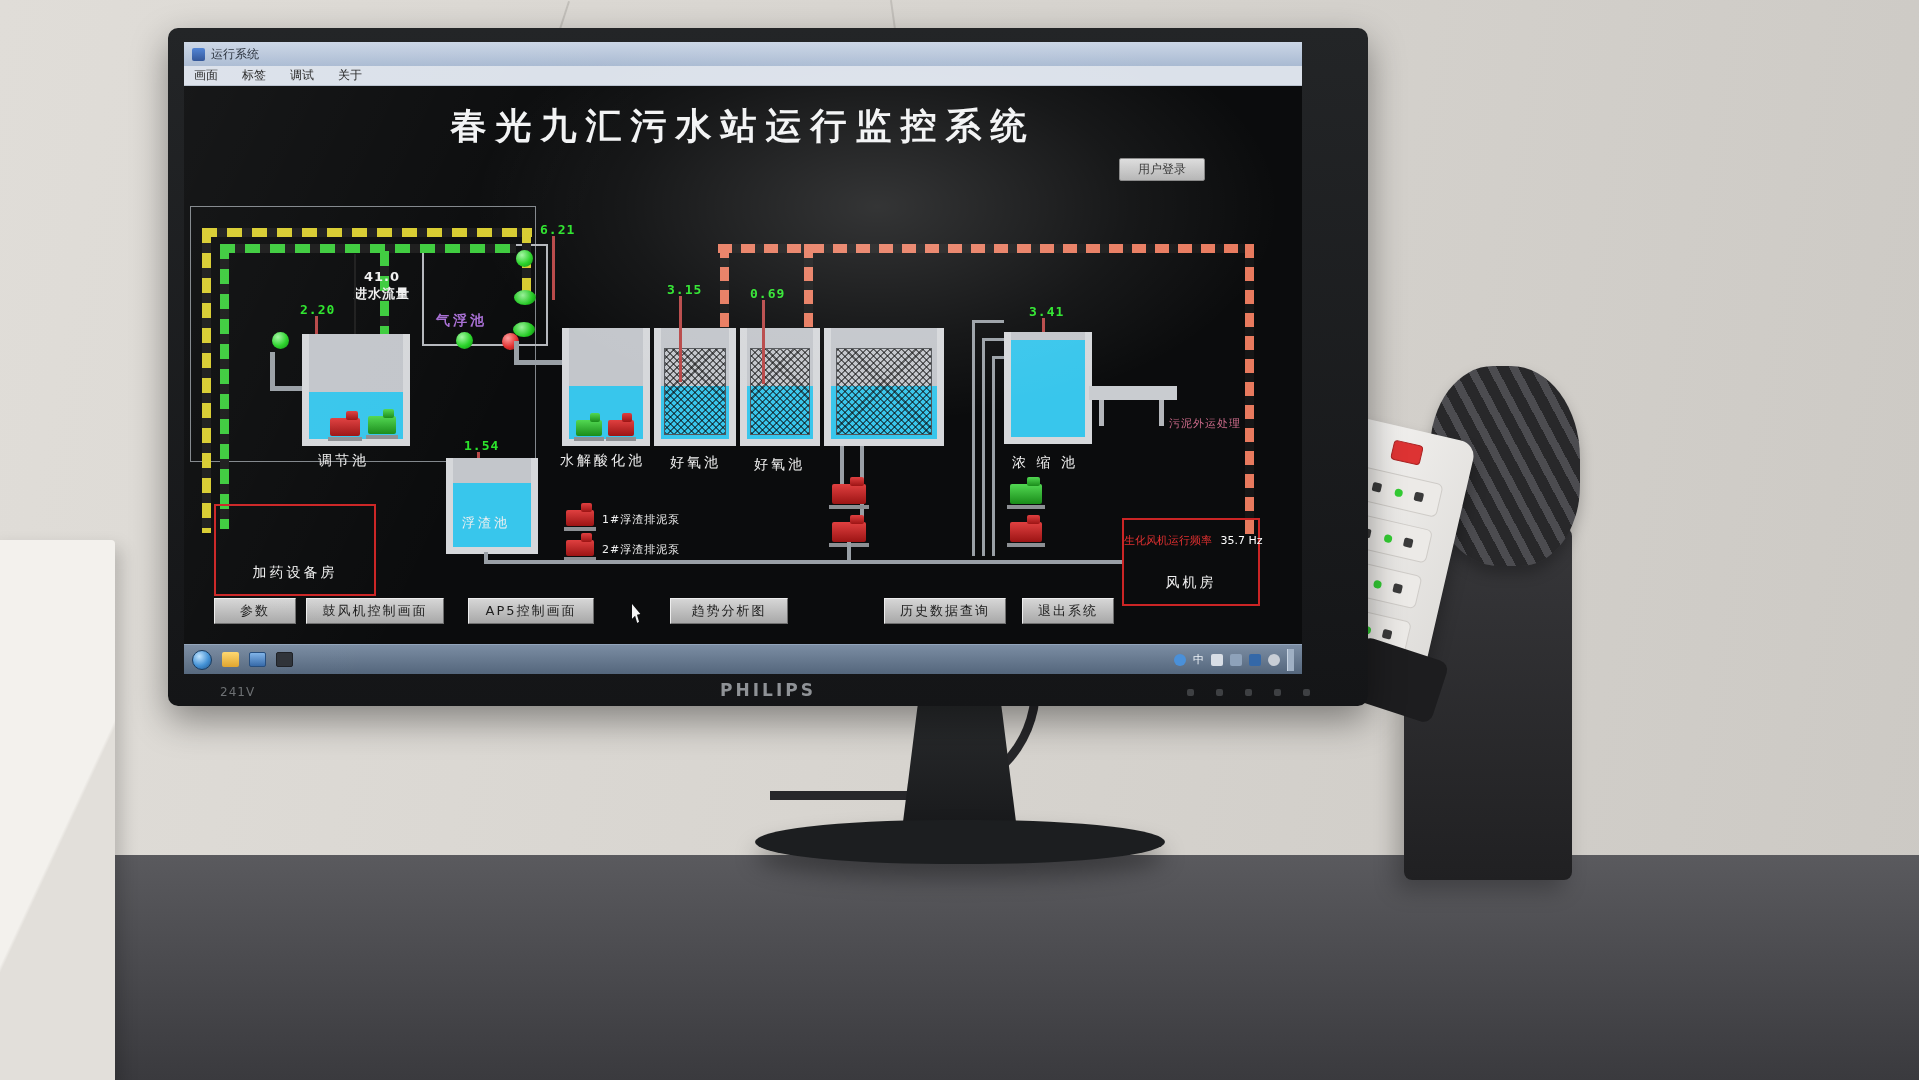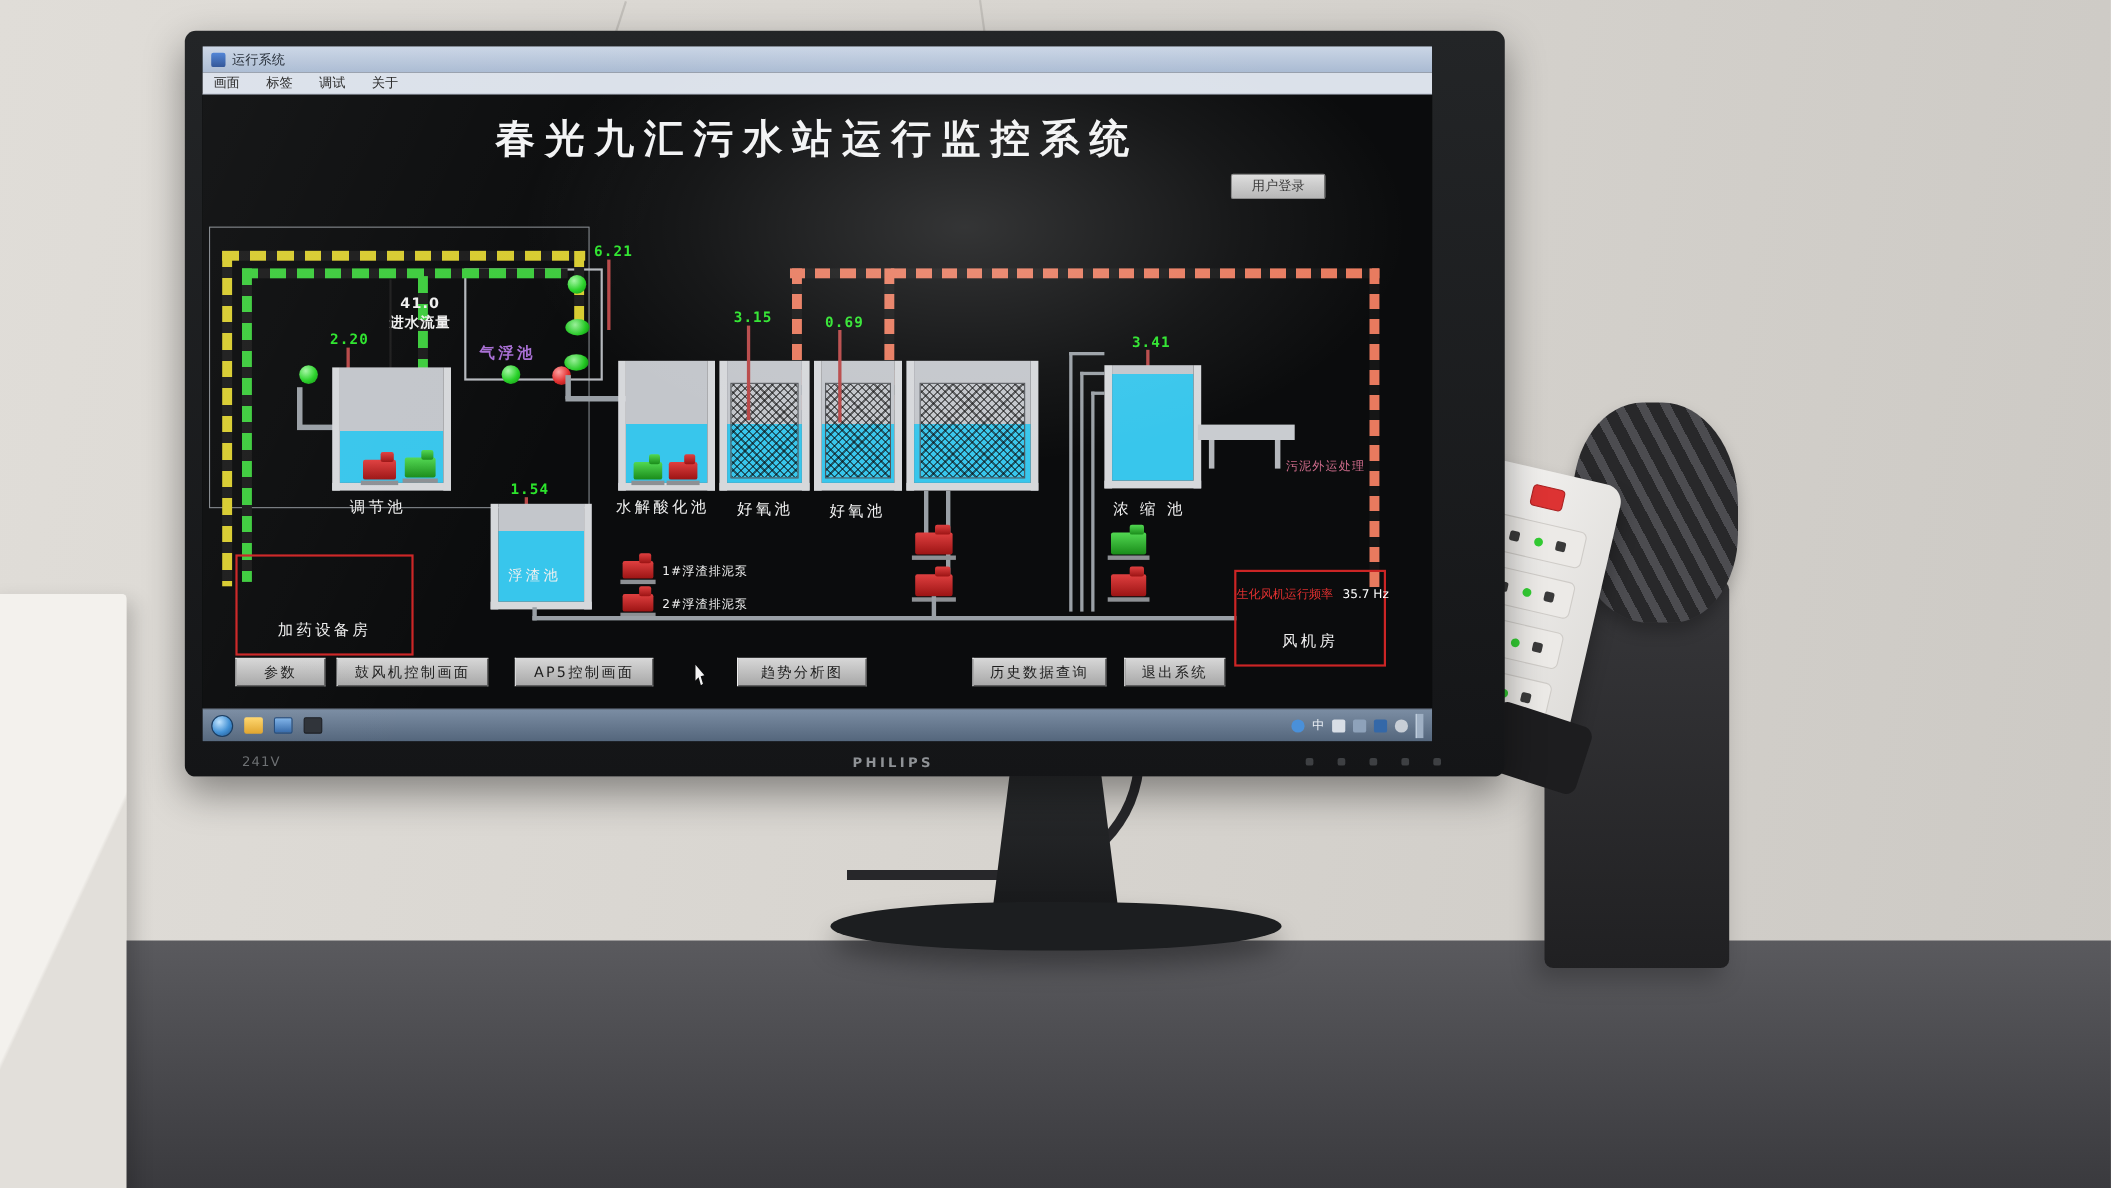--- a/index.html
+++ b/index.html
@@ -37,21 +37,21 @@
   .strip-plug { position:absolute; left:1352px; top:648px; width:90px; height:64px;
     background:#1d1d1f; border-radius:10px; transform:rotate(18deg); z-index:6; }
 
   
   .monitor { position:absolute; left:168px; top:28px; width:1200px; height:678px;
     background:linear-gradient(#232527,#141517); border-radius:10px; z-index:7;
     box-shadow:0 14px 36px rgba(0,0,0,.4); }
   .bezel-model { position:absolute; left:52px; bottom:7px; color:#6d7073;
     font-size:12px; letter-spacing:1px; }
   .bezel-brand { position:absolute; left:50%; transform:translateX(-50%); bottom:6px;
-    color:#8f9296; font-size:12px; letter-spacing:3px; font-weight:bold;margin-left:44px; }
+    color:#8f9296; font-size:17px; letter-spacing:3px; font-weight:bold; }
   .bezel-controls { position:absolute; right:58px; bottom:10px; display:flex; gap:22px; }
   .bezel-controls i { width:7px; height:7px; background:#3e4043; border-radius:2px; }
   .stand-neck { position:absolute; left:50%; transform:translateX(-50%); top:702px;
     width:115px; height:128px; background:linear-gradient(#2a2c2e,#18191b);
     clip-path:polygon(14% 0,86% 0,100% 100%,0 100%); z-index:6; }
   .stand-base { position:absolute; left:50%; transform:translateX(-50%); top:820px;
     width:410px; height:44px; background:#1c1e20; border-radius:50% / 55%; z-index:6;
     box-shadow:0 14px 22px rgba(0,0,0,.35); }
   .power-cable { position:absolute; left:770px; top:688px; width:270px; height:112px;
     border-bottom:9px solid #27272a; border-right:9px solid #27272a;

